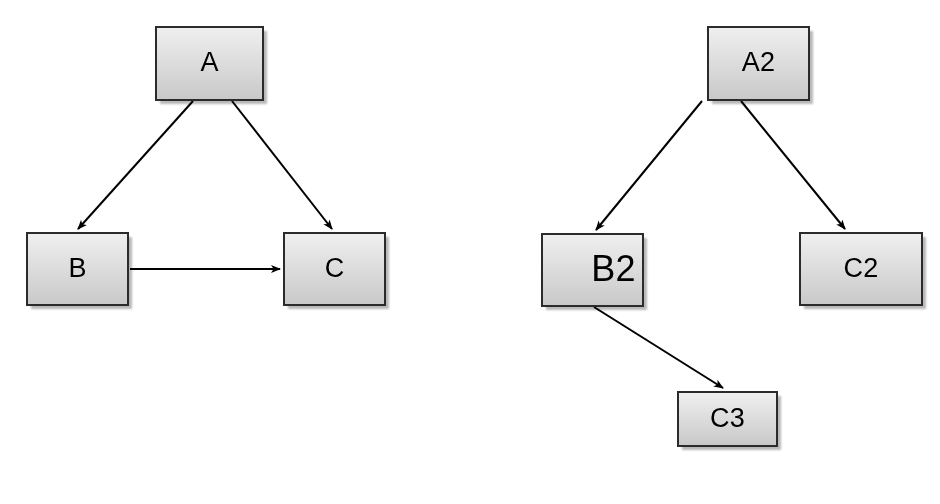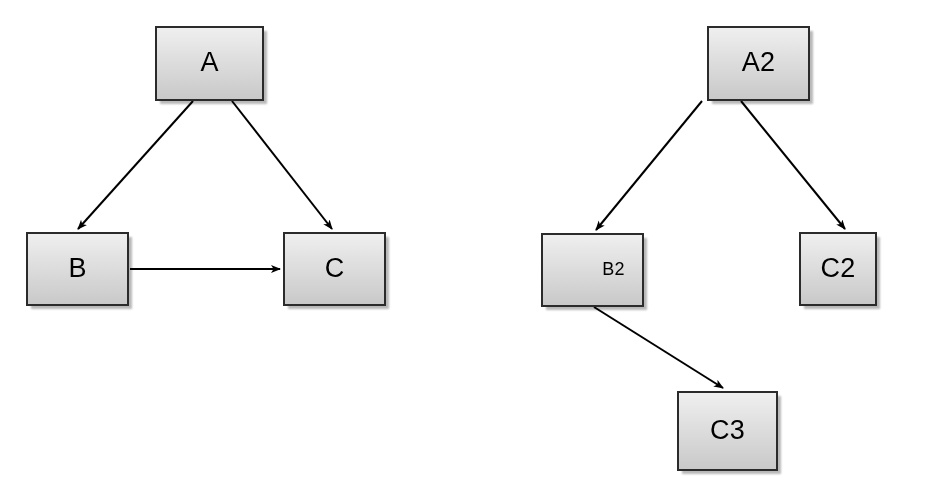--- a/index.html
+++ b/index.html
@@ -75,24 +75,24 @@
       </div>
       <div class="node" style="left: 26px; top: 232px; width: 103px; height: 74px; font-size: 27px; border-color: rgb(43, 43, 43); background: linear-gradient(rgb(239, 239, 239) 0%, rgb(201, 201, 201) 100%);">
         <span class="node-label">B</span>
       </div>
       <div class="node" style="left: 283px; top: 232px; width: 103px; height: 74px; font-size: 27px; border-color: rgb(43, 43, 43); background: linear-gradient(rgb(239, 239, 239) 0%, rgb(201, 201, 201) 100%);">
         <span class="node-label">C</span>
       </div>
       <div class="node" style="left: 668px; top: 26px; width: 103px; height: 75px; font-size: 27px; border-color: rgb(43, 43, 43); background: linear-gradient(rgb(239, 239, 239) 0%, rgb(201, 201, 201) 100%); margin-left: 39px;">
         <span class="node-label">A2</span>
       </div>
-      <div class="node" style="left: 541px; top: 233px; width: 103px; height: 74px; font-size: 18px; border-color: rgb(43, 43, 43); background: linear-gradient(rgb(239, 239, 239) 0%, rgb(201, 201, 201) 100%); padding-left: 42px;">
+      <div class="node" style="left: 541px; top: 233px; width: 103px; height: 74px; font-size: 36px; border-color: rgb(43, 43, 43); background: linear-gradient(rgb(239, 239, 239) 0%, rgb(201, 201, 201) 100%); padding-left: 42px;">
         <span class="node-label">B2</span>
       </div>
-      <div class="node" style="left: 799px; top: 232px; width: 78px; height: 74px; font-size: 27px; border-color: rgb(43, 43, 43); background: linear-gradient(rgb(239, 239, 239) 0%, rgb(201, 201, 201) 100%);">
+      <div class="node" style="left: 799px; top: 232px; width: 124px; height: 74px; font-size: 27px; border-color: rgb(43, 43, 43); background: linear-gradient(rgb(239, 239, 239) 0%, rgb(201, 201, 201) 100%);">
         <span class="node-label">C2</span>
       </div>
-      <div class="node" style="left: 677px; top: 391px; width: 101px; height: 80px; font-size: 27px; border-color: rgb(43, 43, 43); background: linear-gradient(rgb(239, 239, 239) 0%, rgb(201, 201, 201) 100%);">
+      <div class="node" style="left: 677px; top: 391px; width: 101px; height: 56px; font-size: 27px; border-color: rgb(43, 43, 43); background: linear-gradient(rgb(239, 239, 239) 0%, rgb(201, 201, 201) 100%);">
         <span class="node-label">C3</span>
       </div>
     </div>
 
 </div>
 
 </body></html>

